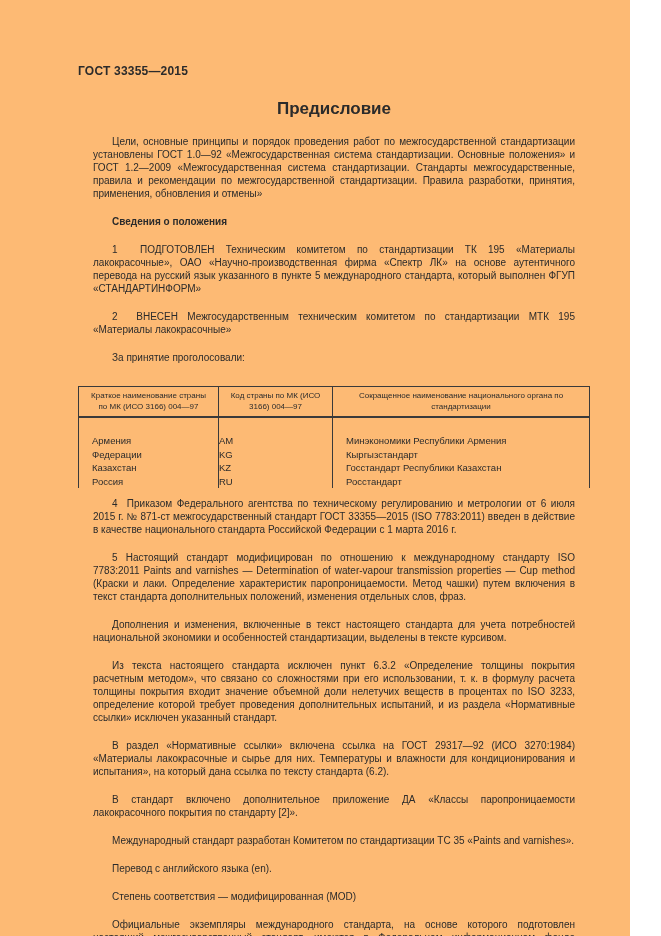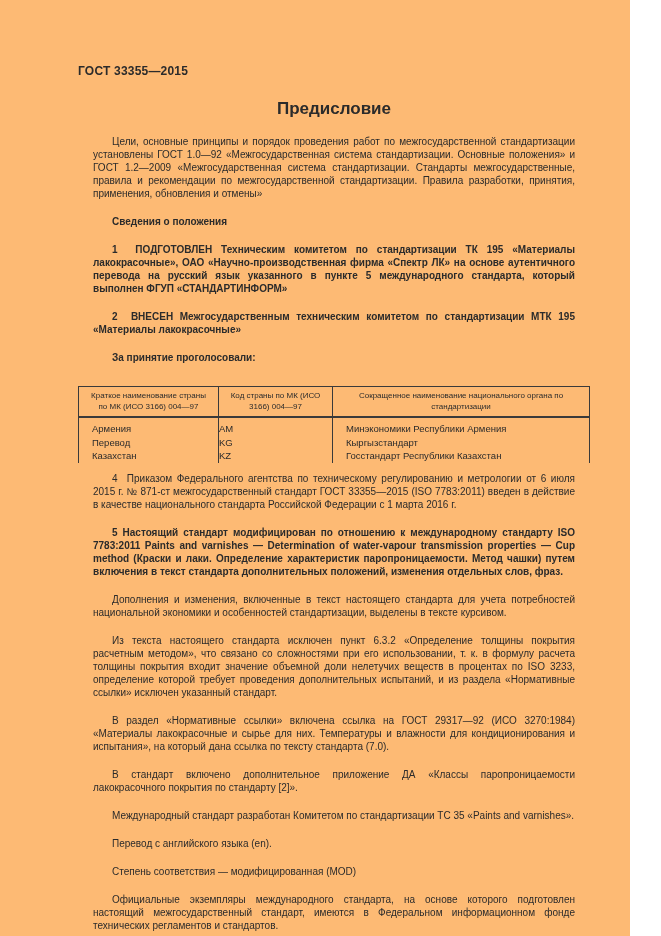--- a/index.html
+++ b/index.html
@@ -25,21 +25,21 @@
     font-weight: bold;
     text-align: center;
   }
   p.para {
     margin: 15px;
     font-size: 10px;
     line-height: 13px;
     text-align: justify;
   }
   .indent { text-indent: 19px; }
-  .mt { margin-top: 13px !important; font-weight: bold; }
+  .mt { margin-top: 13px !important; }
   .intro { margin-top: 16px !important; }
   .section-heading {
     margin-top: 14px !important;
     font-weight: bold;
     text-align: left;
   }
   .vote-table {
     border-collapse: collapse;
     table-layout: fixed;
     width: 100%;
@@ -59,21 +59,21 @@
   }
   .vote-table td {
     font-size: 9.5px;
     line-height: 13.5px;
     vertical-align: top;
     padding: 0 0 0 13px;
     border-left: 1px solid #3a3a3a;
     border-right: 1px solid #3a3a3a;
   }
   .vote-table td.center { text-align: left; padding: 0; }
-  .vote-table tbody tr.first td { padding-top: 4px; }
+  .vote-table tbody tr.first td { padding-top: 16px; }
   .vote-table tbody tr.last td { padding-bottom: 5px; border-bottom: 1px solid #3a3a3a; }
   .after-table { margin-top: 9px !important; }
   .page-number {
     margin-top: 11px;
     font-size: 10px;
     color: #4a4a4a;
   }
 </style>
 </head>
 <body>
@@ -106,39 +106,44 @@
         <th>Сокращенное наименование национального органа по стандартизации</th>
       </tr>
     </thead>
     <tbody>
       <tr class="first">
         <td>Армения</td>
         <td class="center">AM</td>
         <td>Минэкономики Республики Армения</td>
       </tr>
       <tr>
-        <td>Перевод</td>
+        <td>Федерации</td>
         <td class="center">KG</td>
         <td>Кыргызстандарт</td>
       </tr>
       <tr>
         <td>Казахстан</td>
         <td class="center">KZ</td>
         <td>Госстандарт Республики Казахстан</td>
+      </tr>
+      <tr>
+        <td>Россия</td>
+        <td class="center">RU</td>
+        <td>Росстандарт</td>
       </tr>
     </tbody>
   </table>
 
   <p class="para indent after-table">4&nbsp; Приказом Федерального агентства по техническому регулированию и метрологии от 6 июля 2015 г. № 871-ст межгосударственный стандарт ГОСТ 33355—2015 (ISO 7783:2011) введен в действие в качестве национального стандарта Российской Федерации с 1 марта 2016 г.</p>
 
   <div>
     <p class="para indent mt">5&nbsp;Настоящий стандарт модифицирован по отношению к международному стандарту ISO 7783:2011 Paints and varnishes — Determination of water-vapour transmission properties — Cup method (Краски и лаки. Определение характеристик паропроницаемости. Метод чашки) путем включения в текст стандарта дополнительных положений, изменения отдельных слов, фраз.</p>
     <p class="para indent">Дополнения и изменения, включенные в текст настоящего стандарта для учета потребностей национальной экономики и особенностей стандартизации, выделены в тексте курсивом.</p>
     <p class="para indent">Из текста настоящего стандарта исключен пункт 6.3.2 «Определение толщины покрытия расчетным методом», что связано со сложностями при его использовании, т. к. в формулу расчета толщины покрытия входит значение объемной доли нелетучих веществ в процентах по ISO 3233, определение которой требует проведения дополнительных испытаний, и из раздела «Нормативные ссылки» исключен указанный стандарт.</p>
-    <p class="para indent">В раздел «Нормативные ссылки» включена ссылка на ГОСТ 29317—92 (ИСО 3270:1984) «Материалы лакокрасочные и сырье для них. Температуры и влажности для кондиционирования и испытания», на который дана ссылка по тексту стандарта (7.0).</p>
+    <p class="para indent">В раздел «Нормативные ссылки» включена ссылка на ГОСТ 29317—92 (ИСО 3270:1984) «Материалы лакокрасочные и сырье для них. Температуры и влажности для кондиционирования и испытания», на который дана ссылка по тексту стандарта (6.2).</p>
     <p class="para indent">В стандарт включено дополнительное приложение ДА «Классы паропроницаемости лакокрасочного покрытия по стандарту [2]».</p>
     <p class="para indent">Международный стандарт разработан Комитетом по стандартизации ТС 35 «Paints and varnishes».</p>
     <p class="para indent">Перевод с английского языка (en).</p>
     <p class="para indent">Степень соответствия — модифицированная (MOD)</p>
     <p class="para indent">Официальные экземпляры международного стандарта, на основе которого подготовлен настоящий межгосударственный стандарт, имеются в Федеральном информационном фонде технических регламентов и стандартов.</p>
   </div>
 
   <p class="para indent mt">6&nbsp; ВВЕДЕН ВПЕРВЫЕ</p>
 
   <div class="page-number">II</div>

